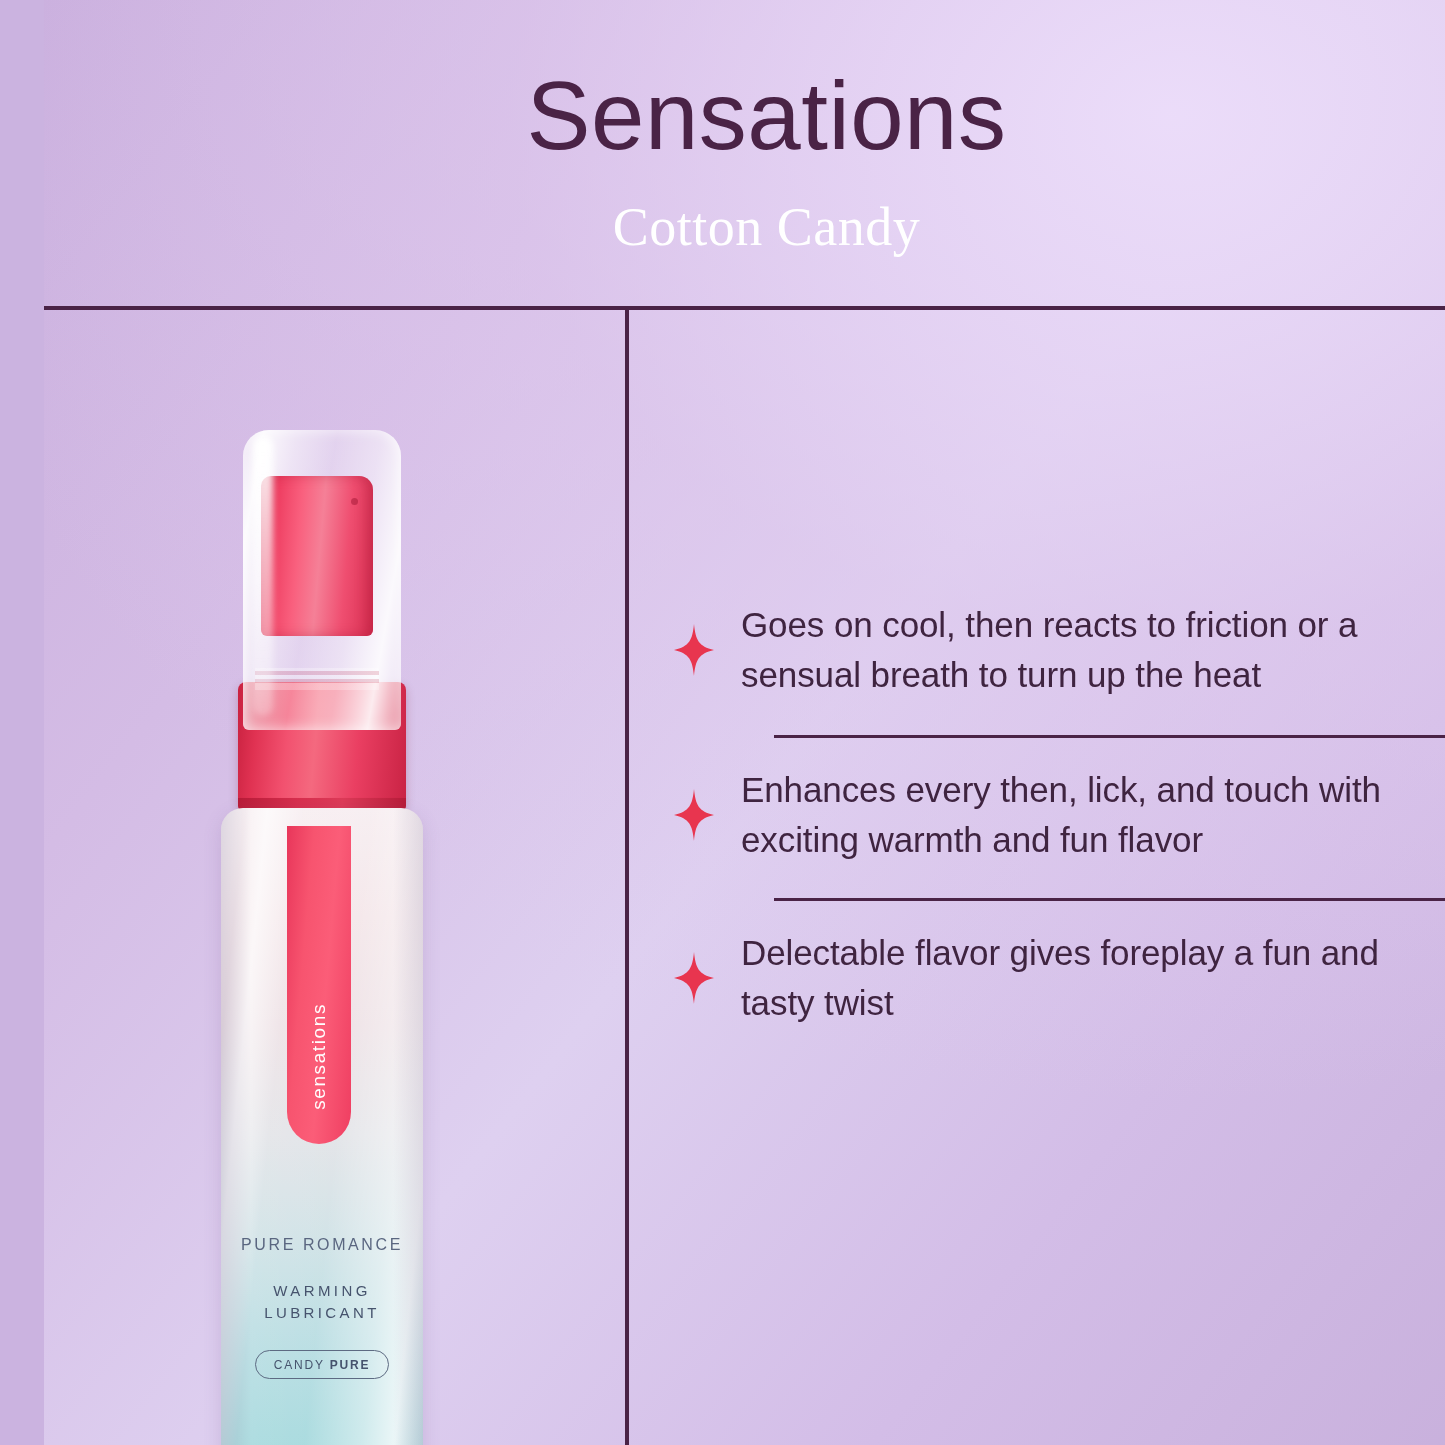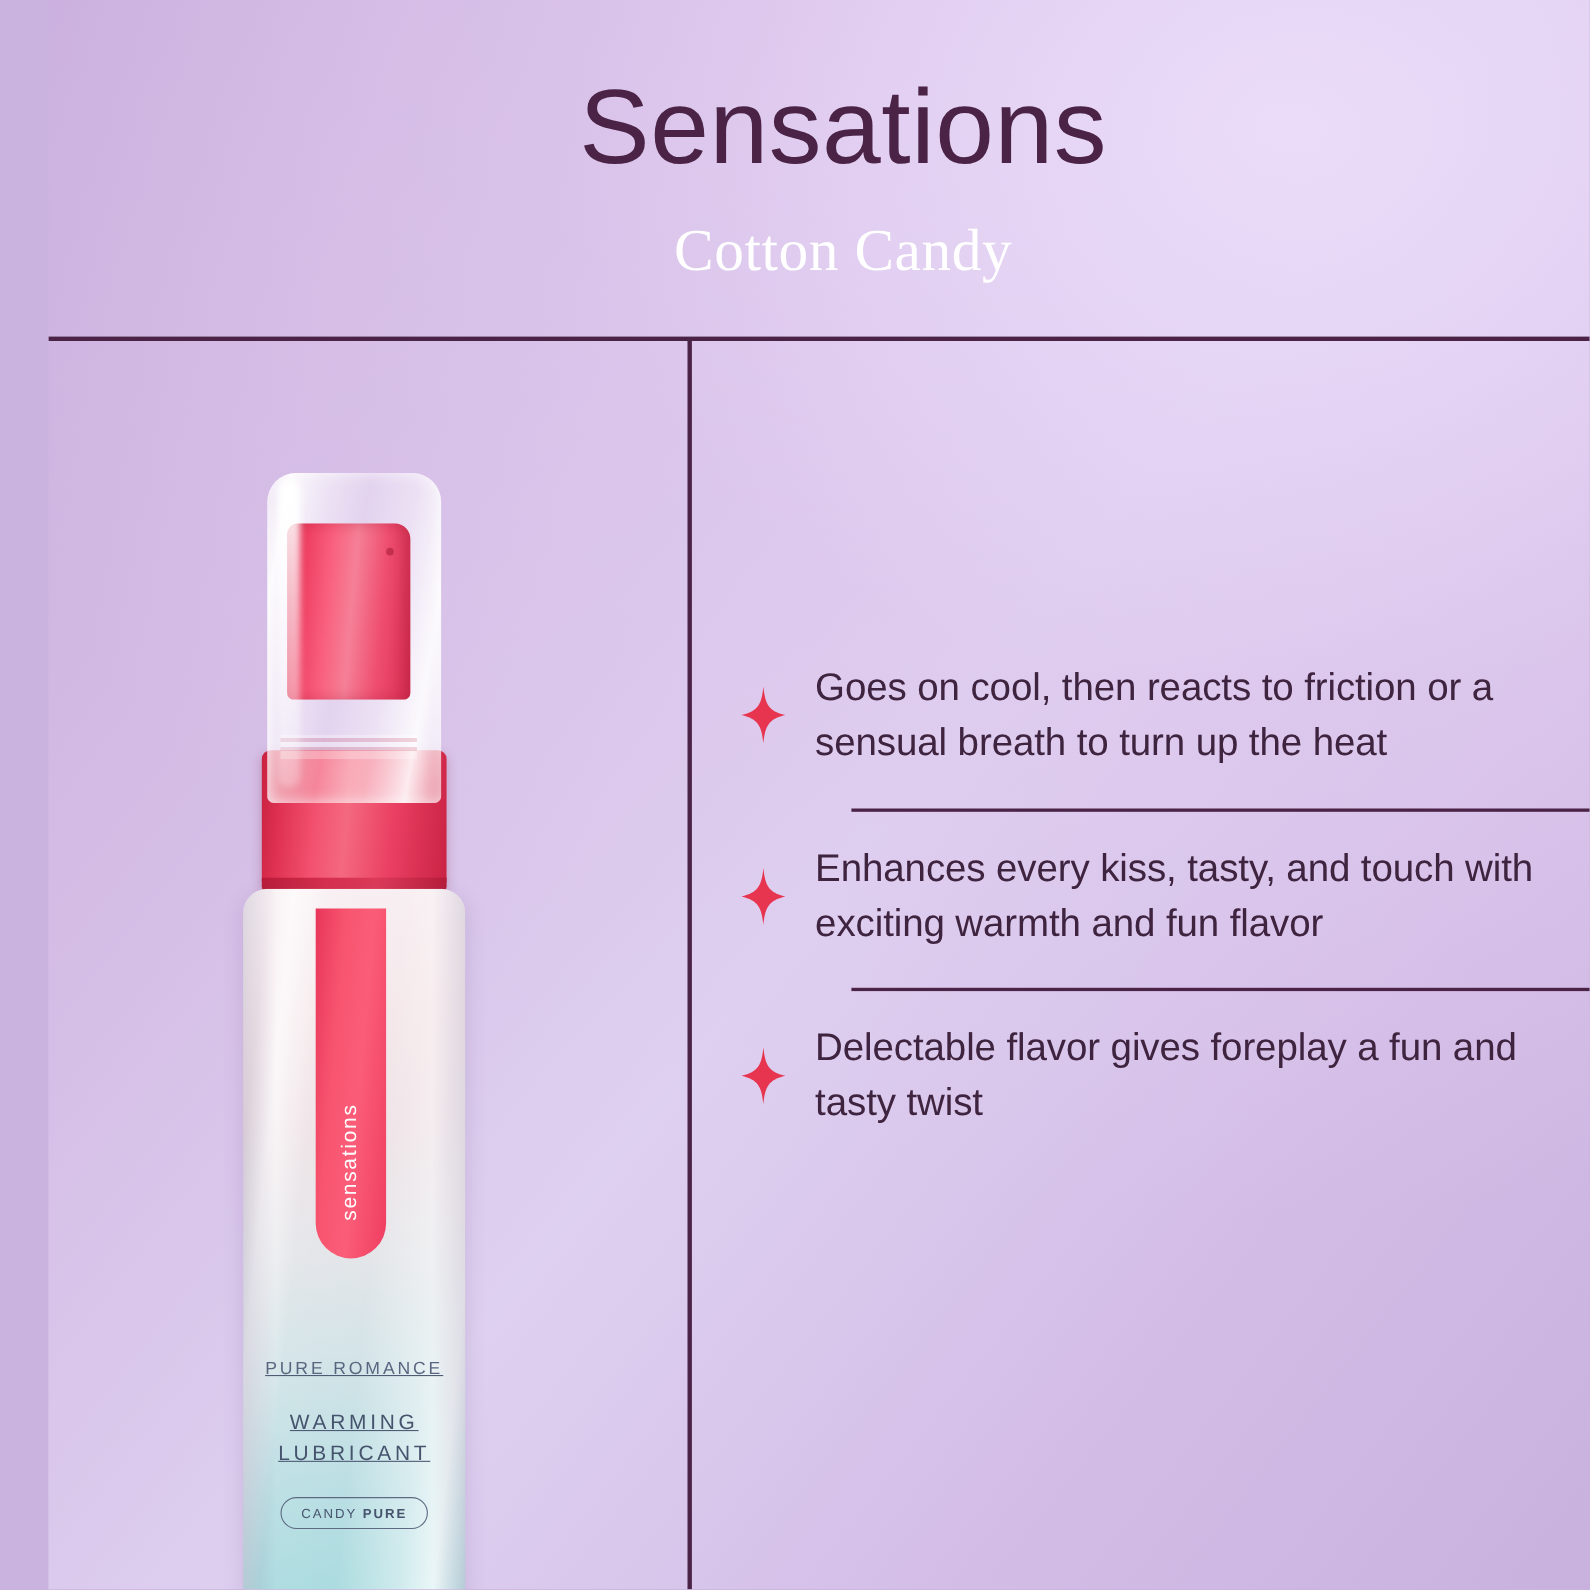--- a/index.html
+++ b/index.html
@@ -228,30 +228,29 @@
     font-weight: 400;
   }
 
   
   .label-block {
     position: absolute;
     left: 22px; top: 806px;
     width: 202px;
     text-align: center;
     color: #4e5b74;
-    text-decoration: underline;
   }
   .lbl-brand {
     font-size: 16px;
     letter-spacing: 2.6px;
     color: #5a6680;
     margin-bottom: 26px;
   }
   .lbl-type {
-    font-size: 19px;
+    font-size: 15px;
     letter-spacing: 3.4px;
     line-height: 1.45;
     color: #46536d;
     margin-bottom: 26px;
   }
   .lbl-pill {
     display: inline-block;
     border: 1.6px solid #5d6a82;
     border-radius: 999px;
     padding: 7px 18px 6px;
@@ -366,21 +365,21 @@
     </div>
 
     <div class="benefit-sep sep-0"></div>
 
     <div class="benefit benefit-1">
       <div class="sparkle-icon">
         <svg width="40" height="52" viewBox="0 0 40 52" aria-hidden="true">
           <path d="M20 0 C21.6 16 24.6 22.4 40 26 C24.6 29.6 21.6 36 20 52 C18.4 36 15.4 29.6 0 26 C15.4 22.4 18.4 16 20 0 Z" fill="#e8354f"></path>
         </svg>
       </div>
-      <div class="benefit-text">Enhances every kiss, tasty, and touch with exciting warmth and fun flavor</div>
+      <div class="benefit-text">Enhances every then, lick, and touch with exciting warmth and fun flavor</div>
     </div>
 
     <div class="benefit-sep sep-1"></div>
 
     <div class="benefit benefit-2">
       <div class="sparkle-icon">
         <svg width="40" height="52" viewBox="0 0 40 52" aria-hidden="true">
           <path d="M20 0 C21.6 16 24.6 22.4 40 26 C24.6 29.6 21.6 36 20 52 C18.4 36 15.4 29.6 0 26 C15.4 22.4 18.4 16 20 0 Z" fill="#e8354f"></path>
         </svg>
       </div>

